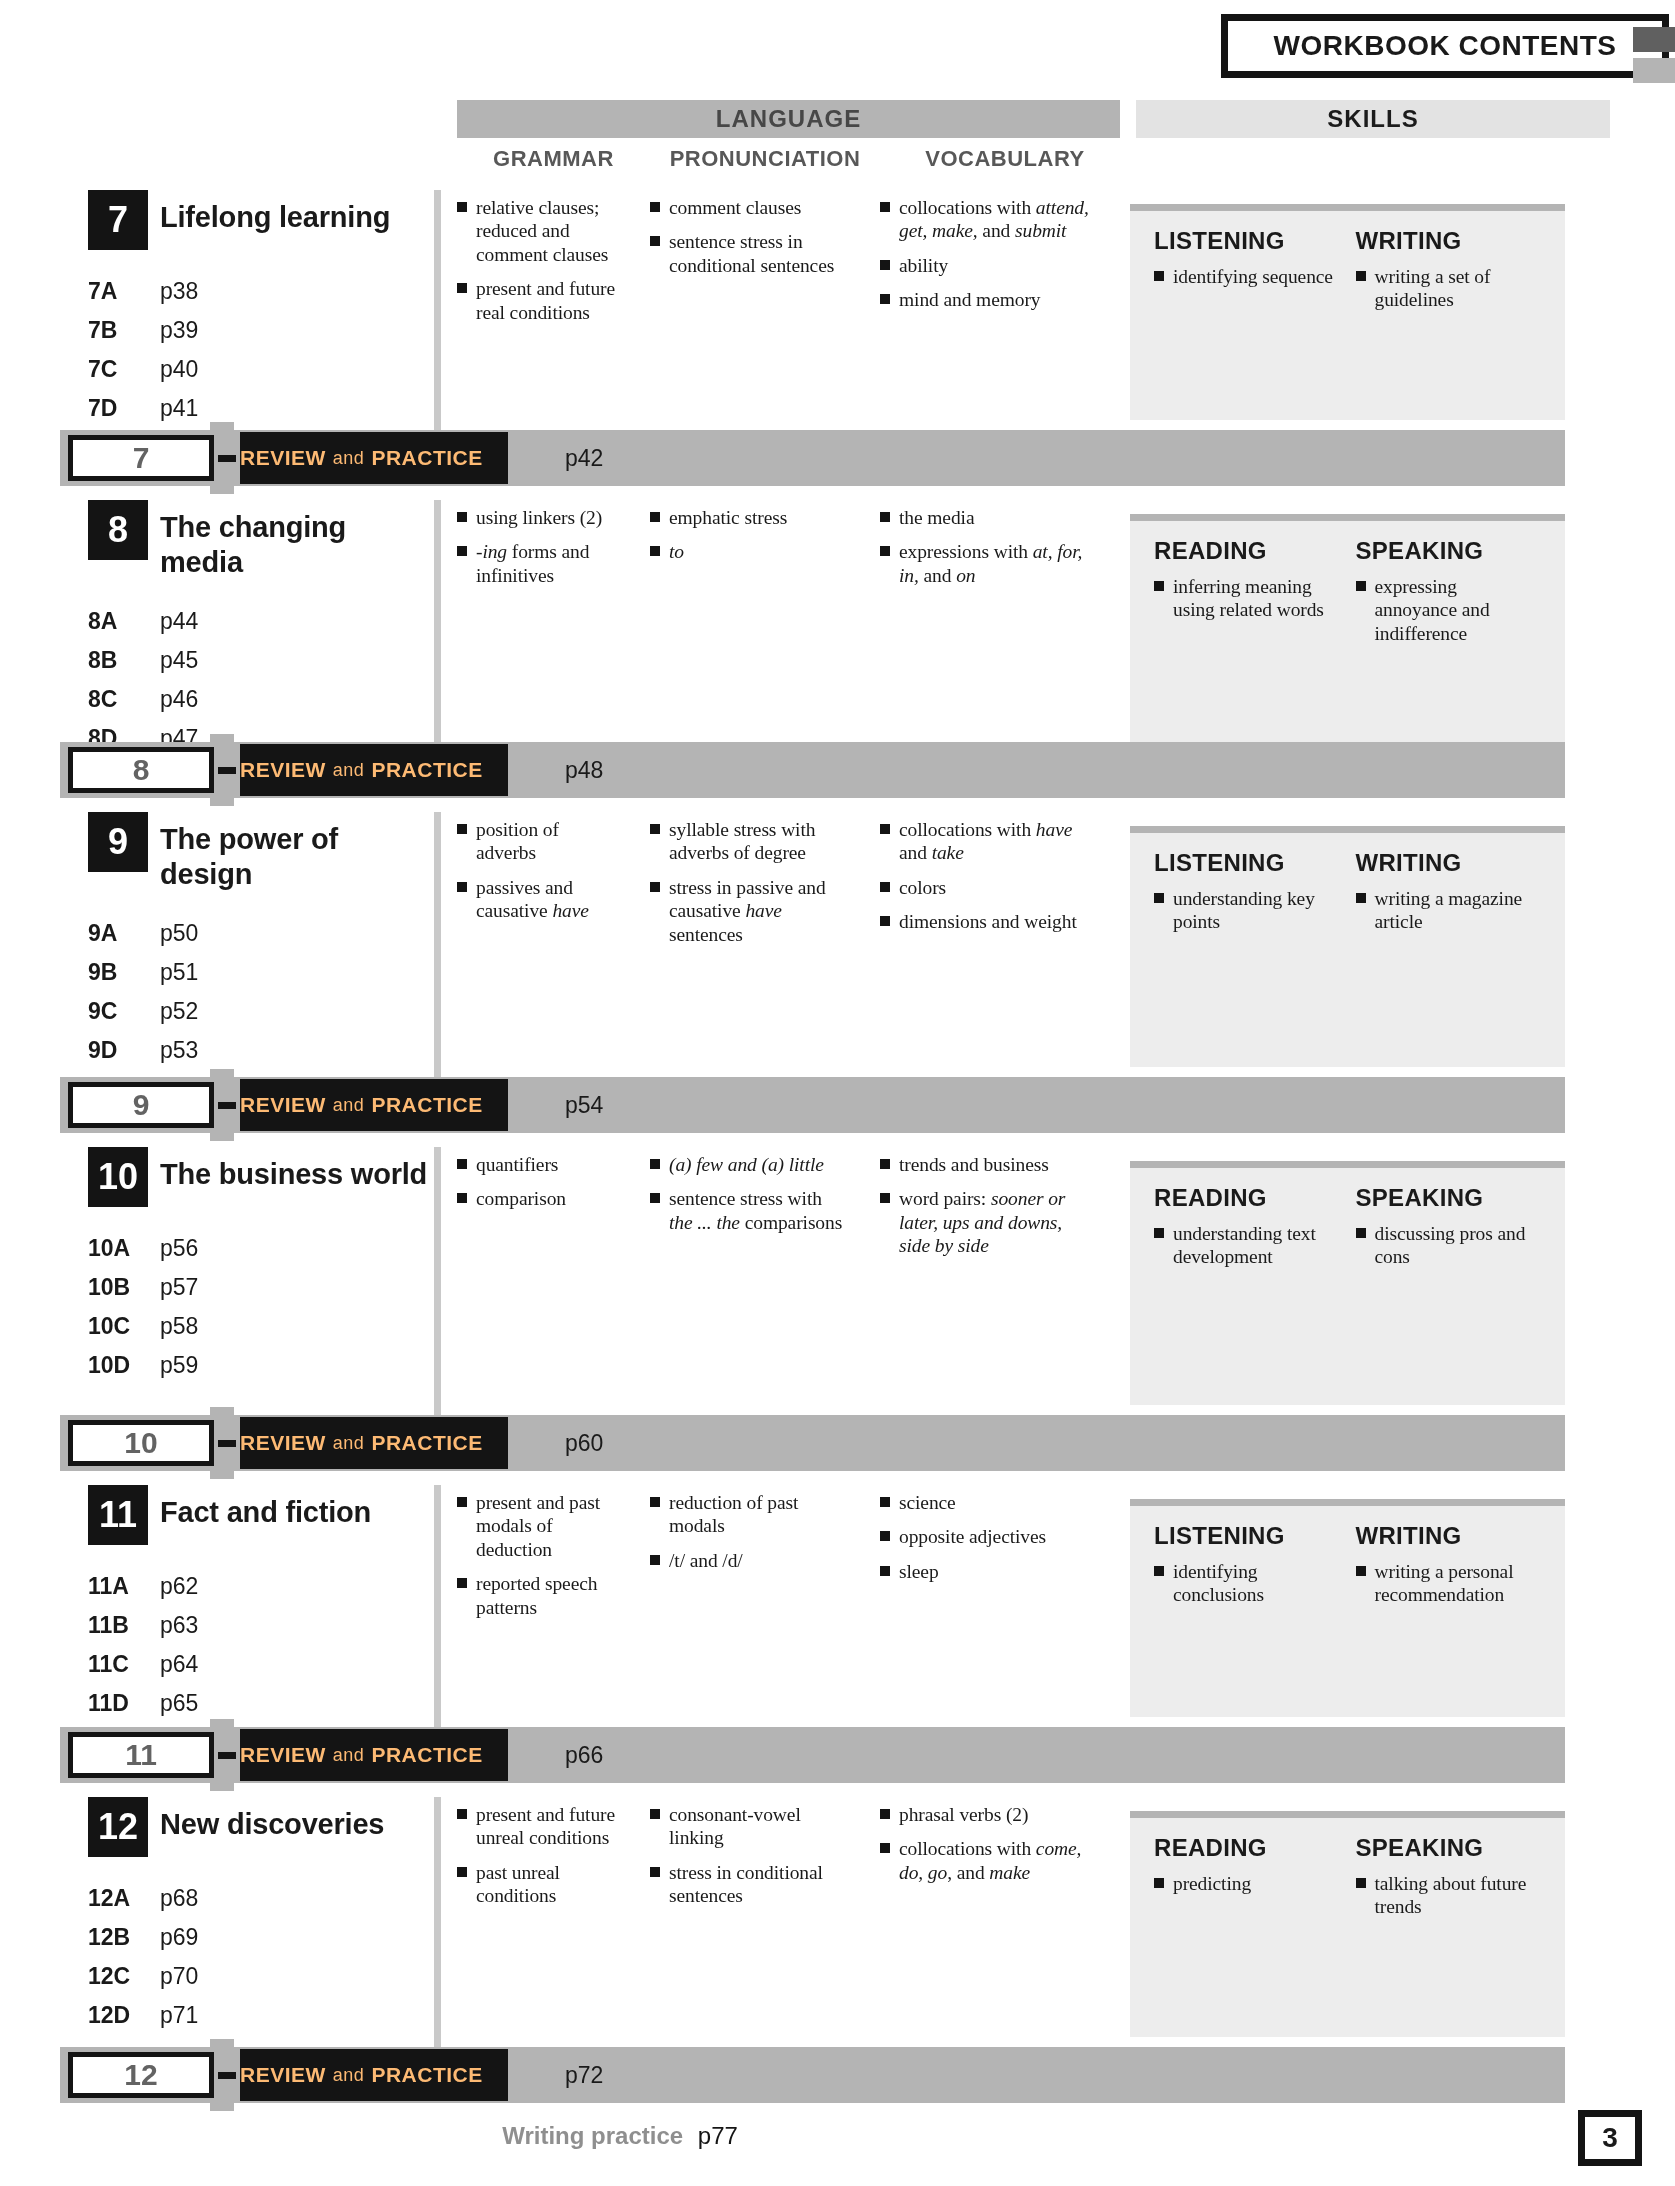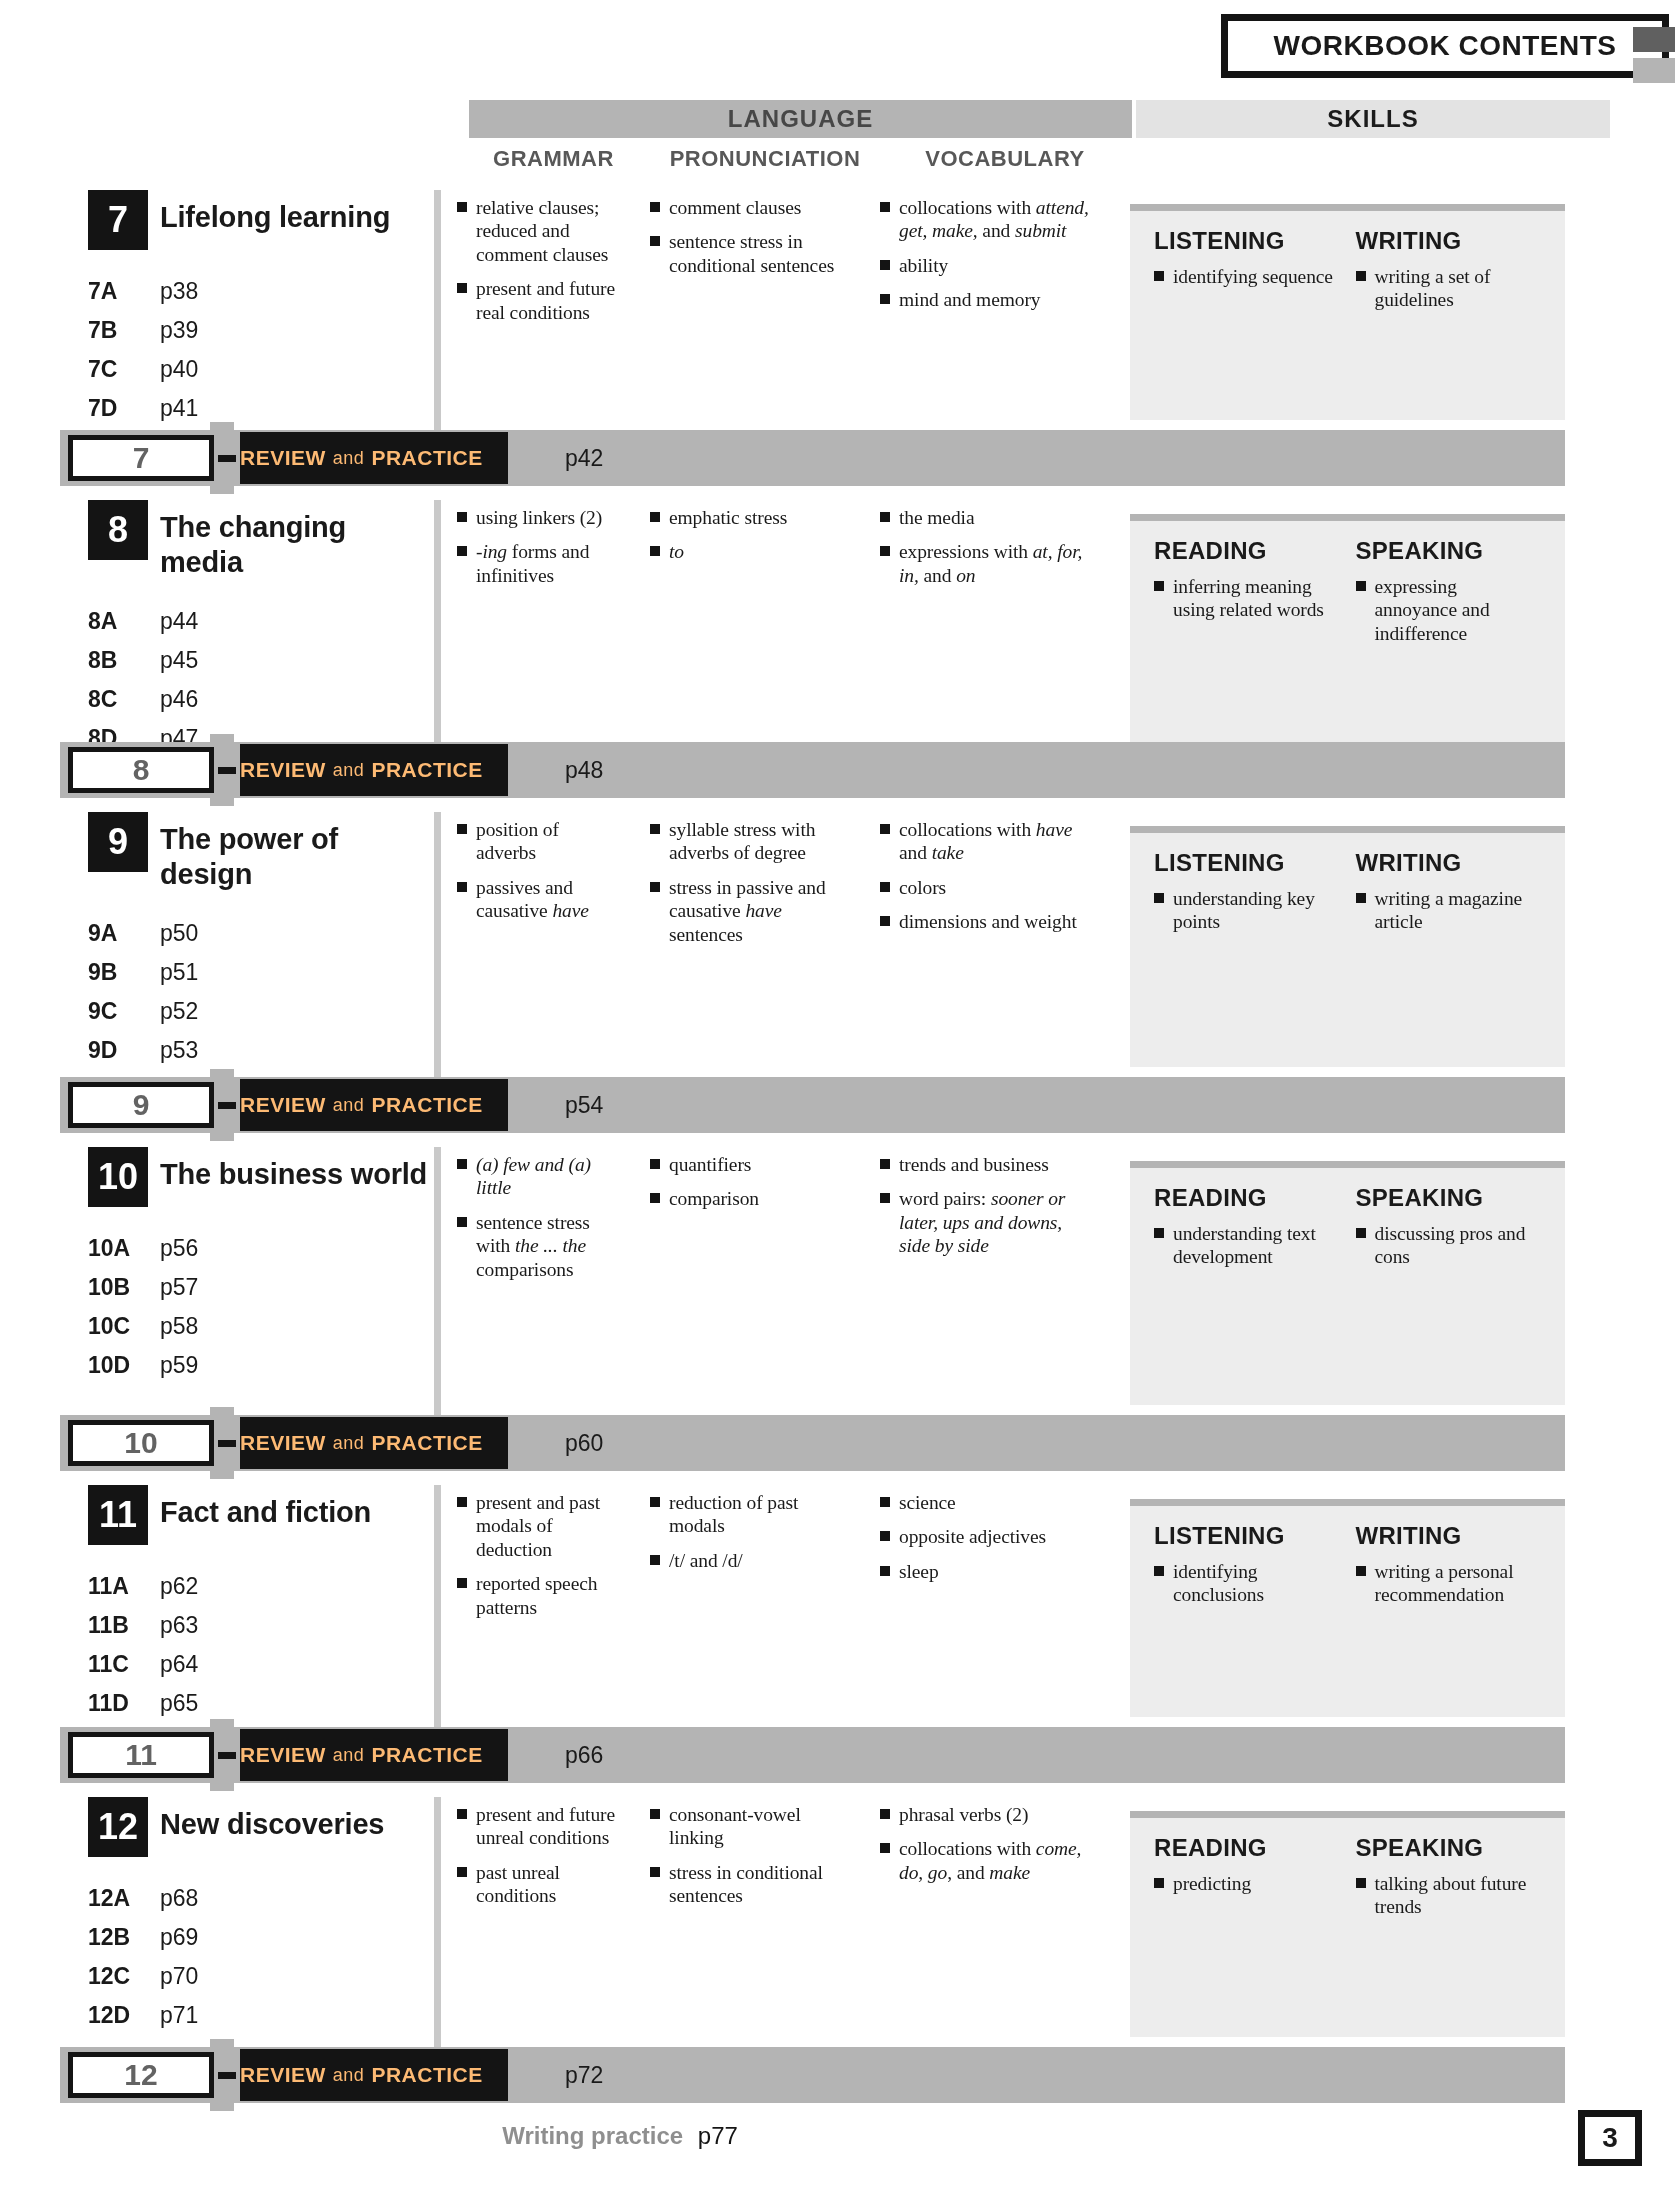--- a/index.html
+++ b/index.html
@@ -10,21 +10,21 @@
   
   .wb-box { position:absolute; left:1183px; top:14px; width:448px; height:64px;
     border:7px solid var(--black,#141414); background:#fff; display:flex; align-items:center;
     justify-content:center; font-weight:bold; font-size:28px; letter-spacing:.5px;margin-left:38px; }
   .tab-dark  { position:absolute; left:1633px; top:27px; width:42px; height:25px; background:#606060; }
   .tab-light { position:absolute; left:1633px; top:58px; width:42px; height:25px; background:var(--bar_gray,#b4b4b4); }
 
   
   .hdr-language { position:absolute; left:457px; top:100px; width:663px; height:38px;
     background:var(--bar_gray,#b4b4b4); display:flex; align-items:center; justify-content:center;
-    font-weight:bold; font-size:24px; color:#474747; letter-spacing:1px;margin-left:12px; }
+    font-weight:bold; font-size:24px; color:#474747; letter-spacing:1px; }
   .hdr-skills { position:absolute; left:1136px; top:100px; width:474px; height:38px;
     background:var(--skills_bar,#e3e3e3); display:flex; align-items:center; justify-content:center;
     font-weight:bold; font-size:24px; color:#1c1c1c; letter-spacing:1px; }
 
   .grid-cols { display:grid; grid-template-columns:374px 7px 16px 193px 230px 250px 435px; }
   .col-labels { position:absolute; left:60px; top:146px; width:1505px; }
   .col-label { font-weight:bold; font-size:22px; color:#585858; text-align:center; letter-spacing:.5px; }
   .cl-g { grid-column:4; } .cl-p { grid-column:5; } .cl-v { grid-column:6; }
 
   #units { position:absolute; left:60px; top:190px; width:1505px; }
@@ -405,38 +405,38 @@
               <span class="l-page">p58</span>
             </div>
             <div class="u-lesson">
               <span class="l-code">10D</span>
               <span class="l-page">p59</span>
             </div>
           </div>
     </div>
     <div class="u-div"></div>
     <div class="u-gap"></div>
+    <div class="cell c-gram">
+          <div class="bullet">
+            <span class="bm"></span>
+            <span class="bt">quantifiers</span>
+          </div>
+          <div class="bullet">
+            <span class="bm"></span>
+            <span class="bt">comparison</span>
+          </div>
+        </div>
     <div class="cell c-pron">
           <div class="bullet">
             <span class="bm"></span>
             <span class="bt"><i>(a) few and (a) little</i></span>
           </div>
           <div class="bullet">
             <span class="bm"></span>
             <span class="bt">sentence stress with <i>the ... the</i> comparisons</span>
-          </div>
-        </div>
-    <div class="cell c-gram">
-          <div class="bullet">
-            <span class="bm"></span>
-            <span class="bt">quantifiers</span>
-          </div>
-          <div class="bullet">
-            <span class="bm"></span>
-            <span class="bt">comparison</span>
           </div>
         </div>
     <div class="cell c-voc">
           <div class="bullet">
             <span class="bm"></span>
             <span class="bt">trends and business</span>
           </div>
           <div class="bullet">
             <span class="bm"></span>
             <span class="bt">word pairs: <i>sooner or later, ups and downs, side by side</i></span>

